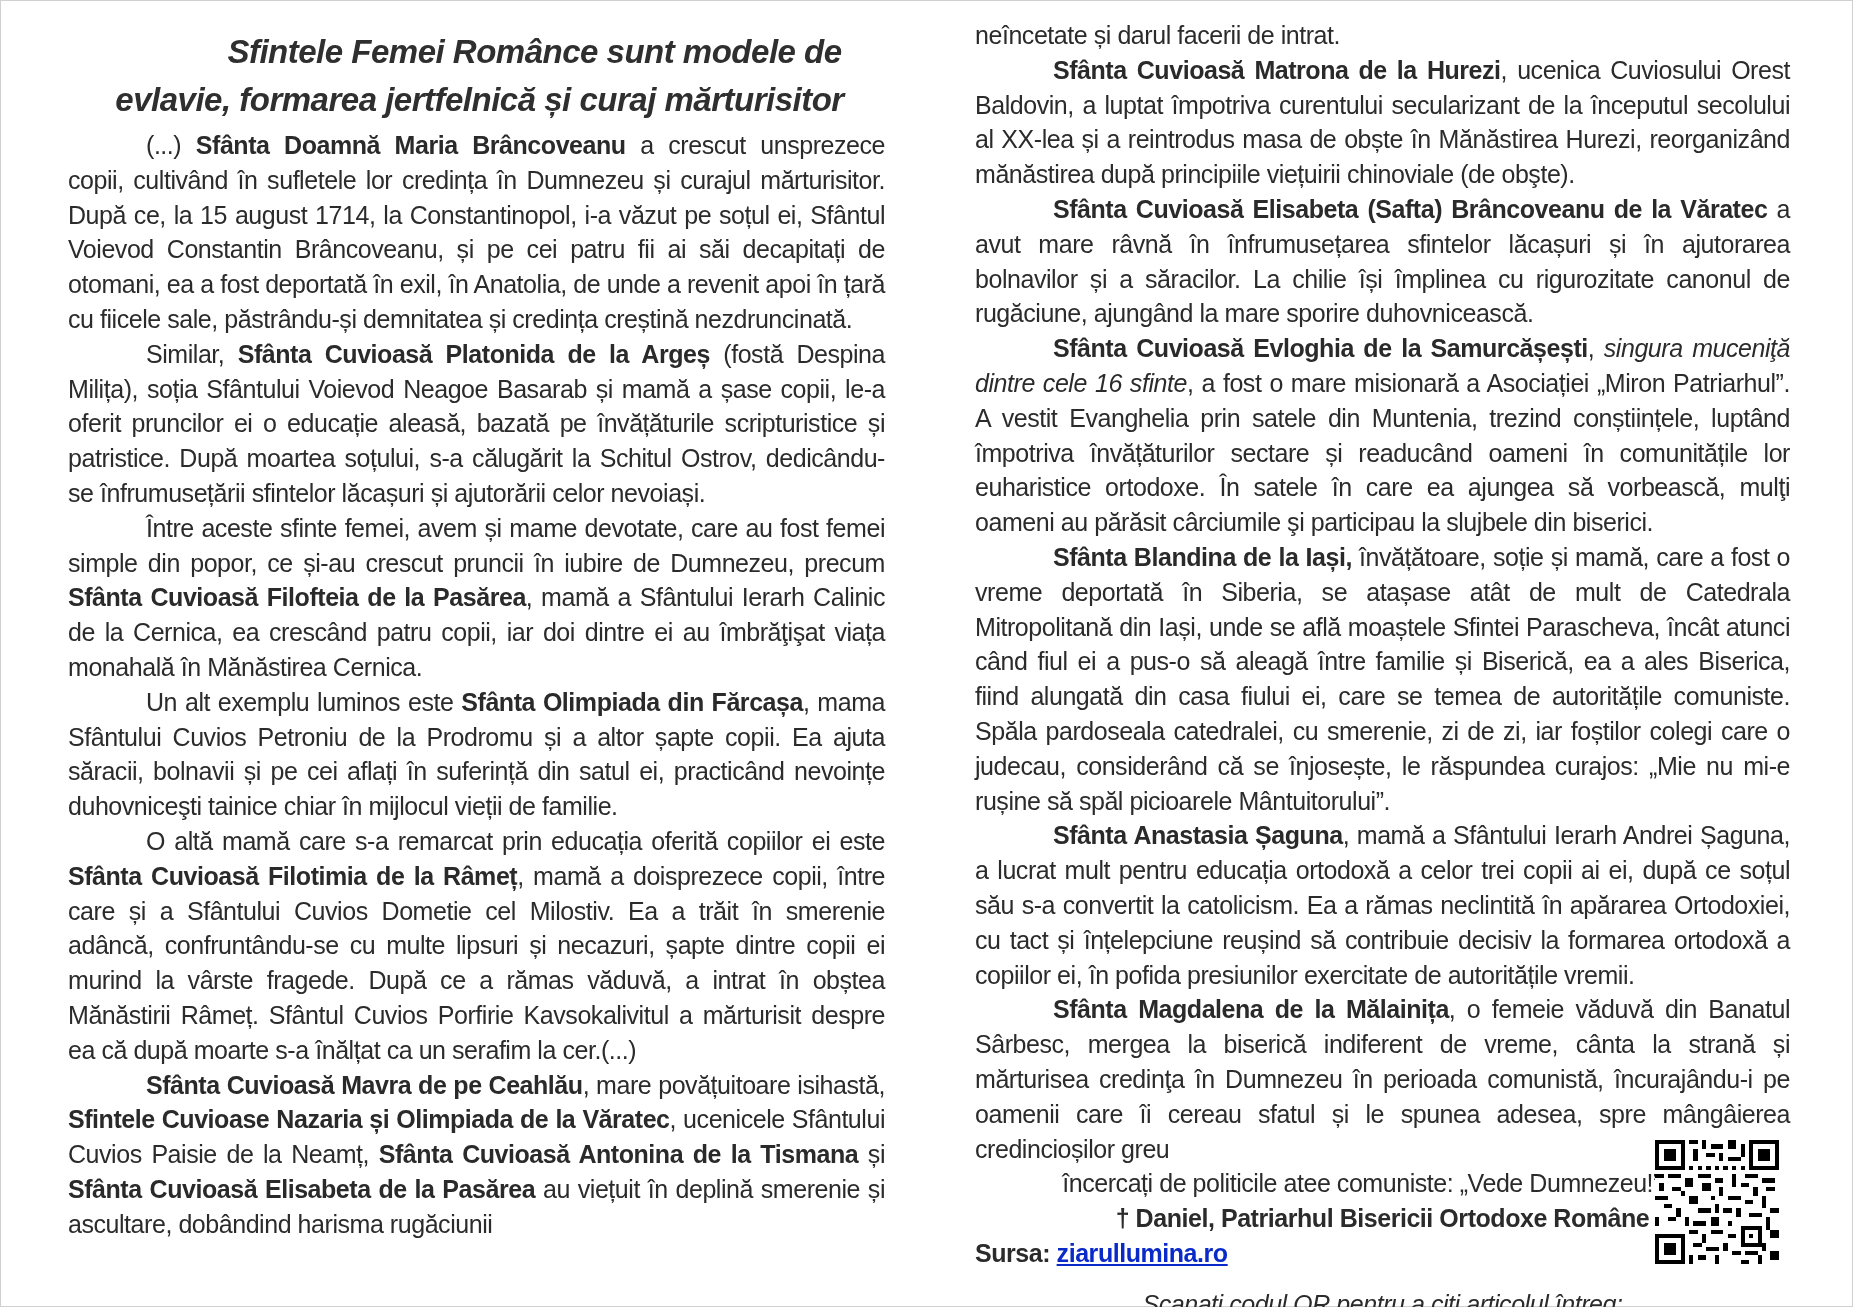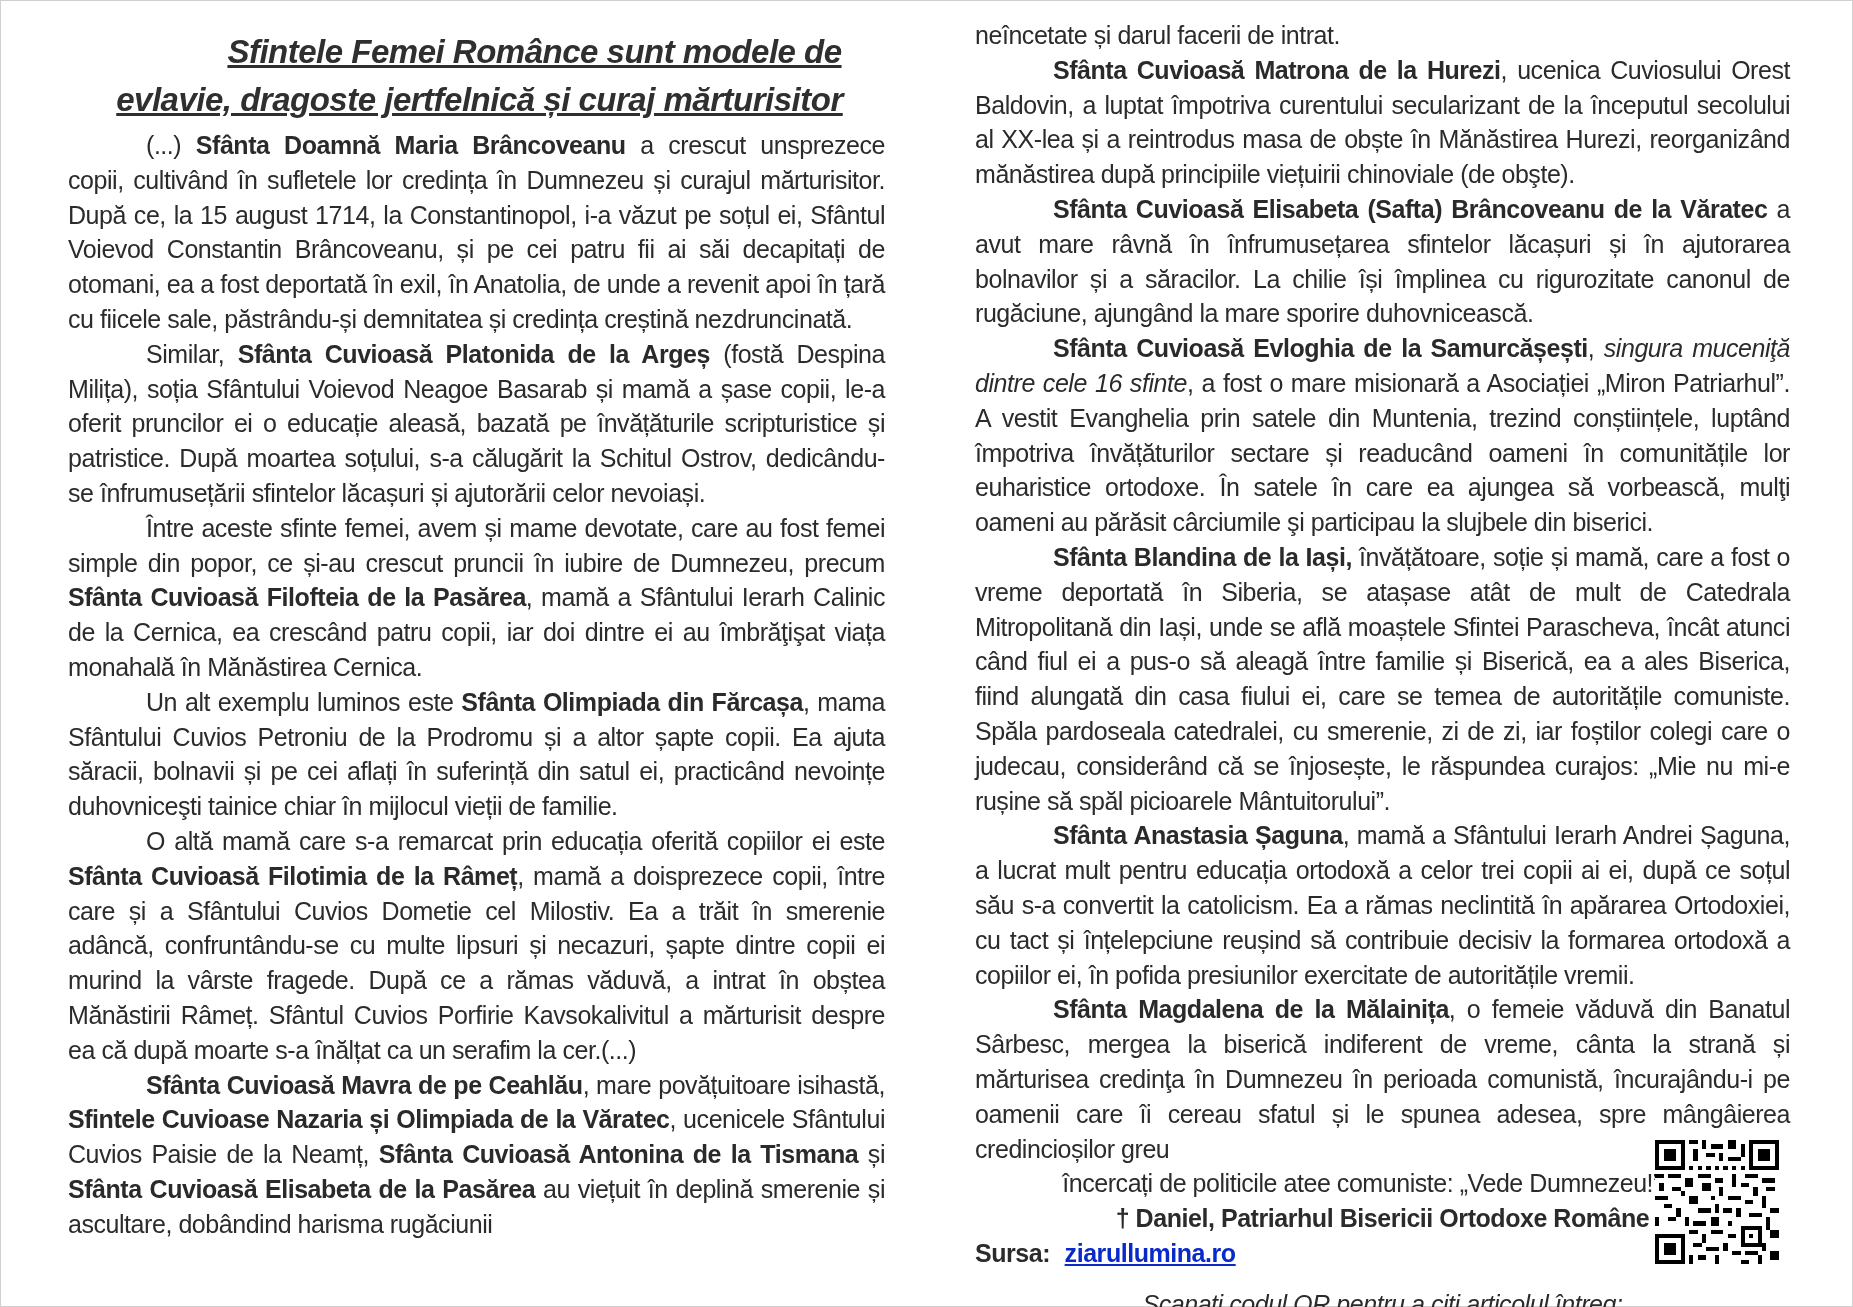--- a/index.html
+++ b/index.html
@@ -23,46 +23,45 @@
   .col-left { left: 68px; width: 817px; top: 28px; }
   .col-right { left: 975px; width: 815px; top: 18px; }
   .title {
     font-family: "Liberation Sans", sans-serif;
     font-style: italic; font-weight: bold;
     font-size: 33px; line-height: 48px;
     text-align: center; color: #2f2f2f;
     letter-spacing: -0.5px;
     margin: 0 0 4px 0;
     padding-left: 6px;
-    text-decoration: underline;
   }
   .title span { display: block; }
   .title .l1 { padding-left: 110px; }
   p { margin: 0; text-indent: 78px; }
   p.noindent { text-indent: 0; }
   b { font-weight: bold; color: #2a2a2a; }
   i { font-style: italic; }
   .sig { font-weight: bold; text-indent: 0; text-align: center; }
   .src { font-weight: bold; text-indent: 0; text-align: left; }
-  .src a { color: #0a29c9; text-decoration: underline; font-weight: bold; margin-left: 8px; }
+  .src a { color: #0a29c9; text-decoration: underline; font-weight: bold; }
   .scan { font-style: italic; text-indent: 0; text-align: center; margin-top: 16px; }
   .lastline { text-align-last: left; }
   .qr {
     position: absolute; left: 1655px; top: 1140px; width: 124px; height: 124px;
   }
 </style>
 </head>
 <body>
 
 <div class="page-border"></div>
 
 <div class="col col-left">
   <h1 class="title">
     <span class="l1">Sfintele Femei Românce sunt modele de</span>
-    <span class="l2">evlavie, dragoste jertfelnică și curaj mărturisitor</span>
+    <span class="l2">evlavie, formarea jertfelnică și curaj mărturisitor</span>
   </h1>
 
   <p><span>(...) </span><b>Sfânta Doamnă Maria Brâncoveanu</b><span> a crescut unsprezece copii, cultivând în sufletele lor credința în Dumnezeu și curajul mărturisitor. După ce, la 15 august 1714, la Constantinopol, i-a văzut pe soțul ei, Sfântul Voievod Constantin Brâncoveanu, și pe cei patru fii ai săi decapitați de otomani, ea a fost deportată în exil, în Anatolia, de unde a revenit apoi în țară cu fiicele sale, păstrându-și demnitatea și credința creștină nezdruncinată.</span></p>
 
   <p><span>Similar, </span><b>Sfânta Cuvioasă Platonida de la Argeș</b><span> (fostă Despina Milița), soția Sfântului Voievod Neagoe Basarab și mamă a șase copii, le-a oferit pruncilor ei o educație aleasă, bazată pe învățăturile scripturistice și patristice. După moartea soțului, s-a călugărit la Schitul Ostrov, dedicându-se înfrumusețării sfintelor lăcașuri și ajutorării celor nevoiași.</span></p>
 
   <p><span>Între aceste sfinte femei, avem și mame devotate, care au fost femei simple din popor, ce și-au crescut pruncii în iubire de Dumnezeu, precum </span><b>Sfânta Cuvioasă Filofteia de la Pasărea</b><span>, mamă a Sfântului Ierarh Calinic de la Cernica, ea crescând patru copii, iar doi dintre ei au îmbrăţişat viața monahală în Mănăstirea Cernica.</span></p>
 
   <p><span>Un alt exemplu luminos este </span><b>Sfânta Olimpiada din Fărcașa</b><span>, mama Sfântului Cuvios Petroniu de la Prodromu și a altor șapte copii. Ea ajuta săracii, bolnavii și pe cei aflați în suferință din satul ei, practicând nevoințe duhovniceşti tainice chiar în mijlocul vieții de familie.</span></p>
 

